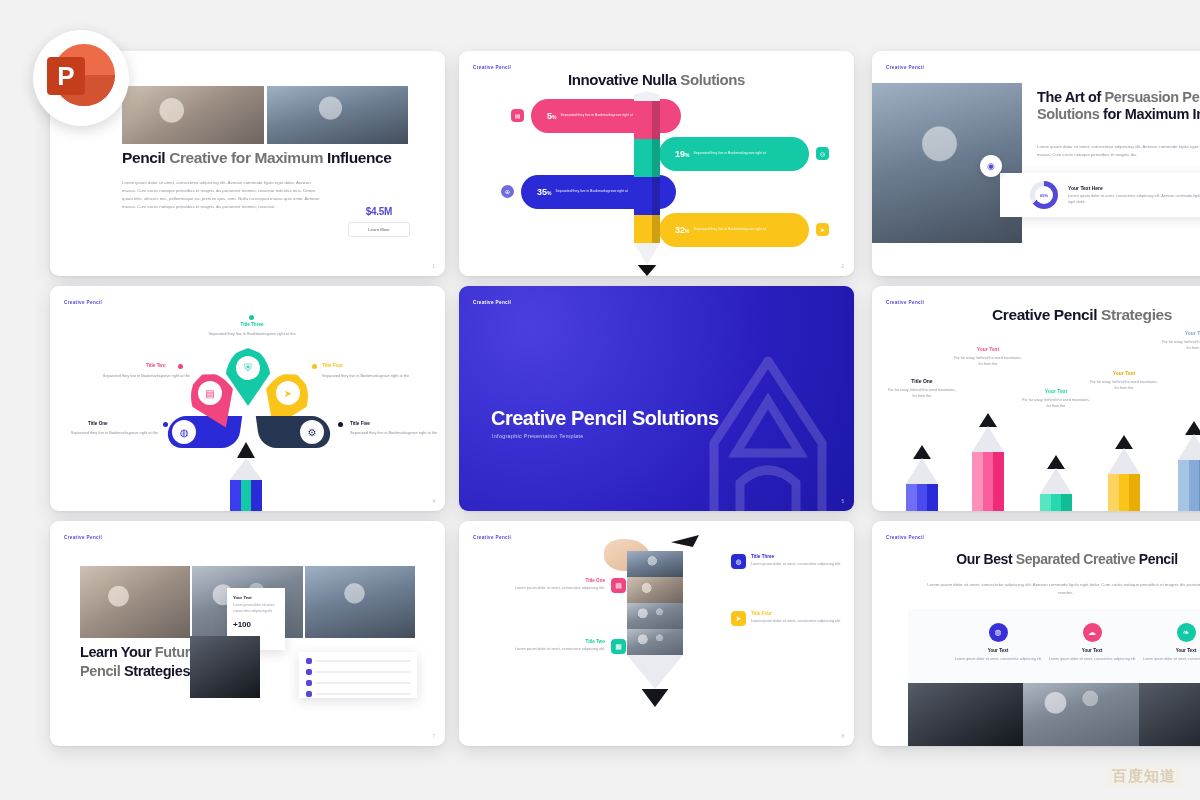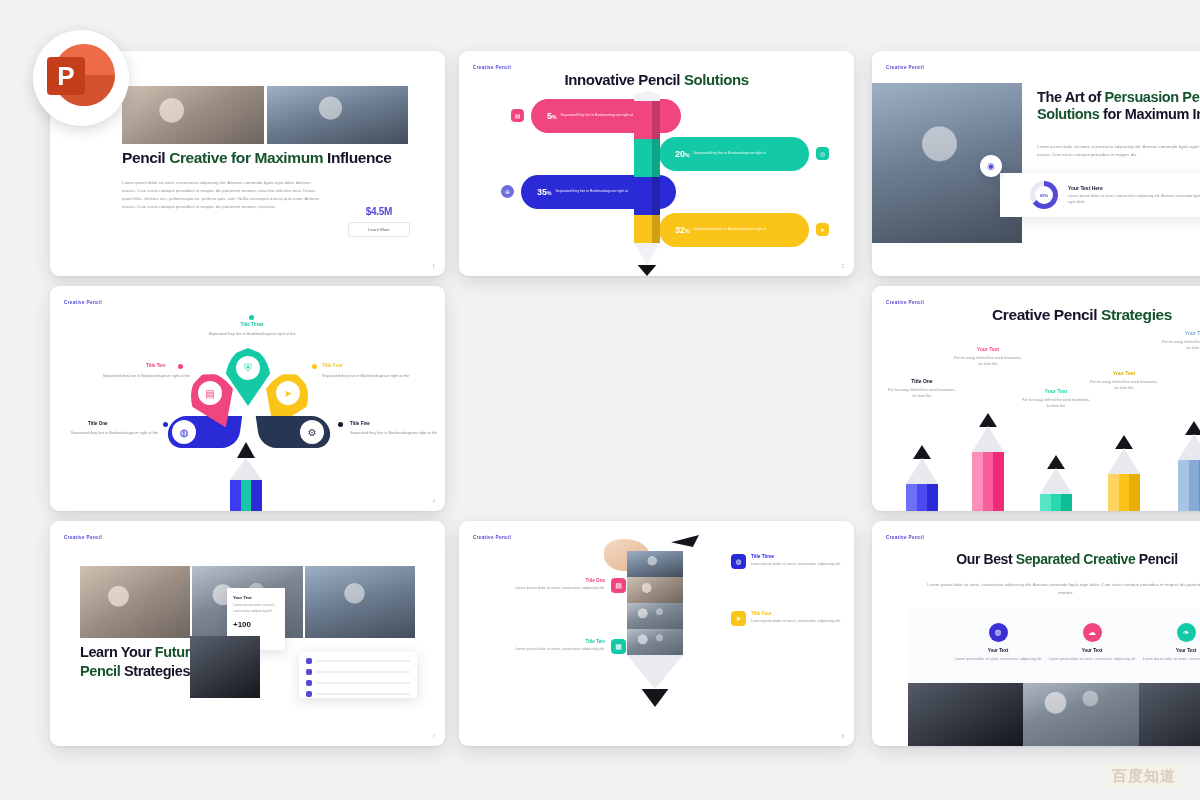--- a/index.html
+++ b/index.html
@@ -40,21 +40,21 @@
   .pagenum {
     position:absolute; right:10px; bottom:7px;
     font-size:4.5px; color:#b9bcc6;
   }
   .pagenum.light { color:rgba(255,255,255,.65); }
 
   h1.title {
     font-size:15.5px; font-weight:bold; color:#14142b;
     letter-spacing:-.4px; line-height:1.18;
   }
-  .accent { color:#14532d; }
+  .accent { color:#737373; }
   .body-txt { font-size:4.3px; line-height:1.85; color:#8f93a3; }
 
   
   .photo { background:#9aa3b0; position:relative; overflow:hidden; }
   .photo::before {
     content:""; position:absolute; inset:0;
     background:
       radial-gradient(circle at 28% 40%, rgba(255,255,255,.55) 0 11%, transparent 12%),
       radial-gradient(circle at 58% 34%, rgba(255,255,255,.4) 0 9%, transparent 10%),
       linear-gradient(160deg,#b8c0cb 0%,#7d8794 45%,#5d6673 100%);
@@ -268,31 +268,31 @@
     <div class="statbox">
       <div class="stat">$4.5M</div>
       <div class="learnbtn">Learn More</div>
     </div>
     <div class="pagenum">1</div>
   </div>
 
   <div class="slide s2">
     <div class="brand">Creative Pencil</div>
     <h1 class="title">
-      <span>Innovative Pencil </span><span class="accent">Solutions</span>
+      <span>Innovative Nulla </span><span class="accent">Solutions</span>
     </h1>
 
     <div class="bar" style="left:72px; top:48px; width:150px; background:#f0457f;">
       <div class="pct"><span>5</span><i>%</i></div>
       <div class="btxt">Separated they live in Bookmarksgrove right at</div>
     </div>
     <div class="sideicon" style="left:52px; top:58px; background:#f0457f;">▤</div>
 
     <div class="bar" style="left:200px; top:86px; width:150px; background:#14c9a5;">
-      <div class="pct"><span>20</span><i>%</i></div>
+      <div class="pct"><span>19</span><i>%</i></div>
       <div class="btxt">Separated they live in Bookmarksgrove right at</div>
     </div>
     <div class="sideicon" style="left:357px; top:96px; background:#14c9a5;">◎</div>
 
     <div class="bar" style="left:62px; top:124px; width:155px; background:#2a2ad6;">
       <div class="pct"><span>35</span><i>%</i></div>
       <div class="btxt">Separated they live in Bookmarksgrove right at</div>
     </div>
     <div class="sideicon" style="left:42px; top:134px; background:#6d6de0; border-radius:50%;">⊕</div>
 
@@ -380,20 +380,31 @@
       <div style="width:32px;height:22px;background:#e7e9ee;clip-path:polygon(0 100%,100% 100%,50% 0);"></div>
       <div style="width:32px;height:34px;display:flex;">
         <i style="flex:1;background:#3b3bef;"></i>
           <i style="flex:1;background:#14c9a5;"></i>
           <i style="flex:1;background:#2a2ad6;"></i>
       </div>
     </div>
     <div class="pagenum">4</div>
   </div>
 
+  <div class="slide s5">
+    <div class="brand light">Creative Pencil</div>
+    <svg class="ghost" viewBox="0 0 128 188">
+      <path d="M64 4 L118 86 L118 188 L10 188 L10 86 Z" fill="none" stroke="#ffffff" stroke-width="9"></path>
+      <path d="M64 44 L96 96 L32 96 Z" fill="none" stroke="#ffffff" stroke-width="9"></path>
+      <path d="M36 188 L36 126 Q64 100 92 126 L92 188" fill="none" stroke="#ffffff" stroke-width="9"></path>
+    </svg>
+    <div class="bigtitle">Creative Pencil Solutions</div>
+    <div class="sub">Infographic Presentation Template</div>
+    <div class="pagenum light">5</div>
+  </div>
 
   <div class="slide s6">
     <div class="brand">Creative Pencil</div>
     <h1 class="title" style="position:absolute; left:60px; top:20px; width:300px; text-align:center;">
       <span>Creative Pencil </span><span class="accent">Strategies</span>
     </h1>
 
     <div class="pbar" style="left:34px; height:66px;">
       <div class="lead"></div>
         <div class="wood"></div>

